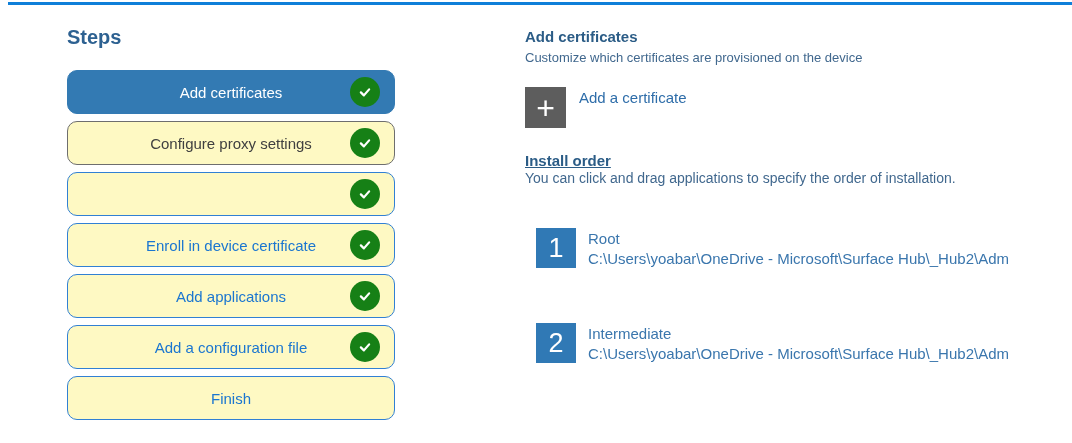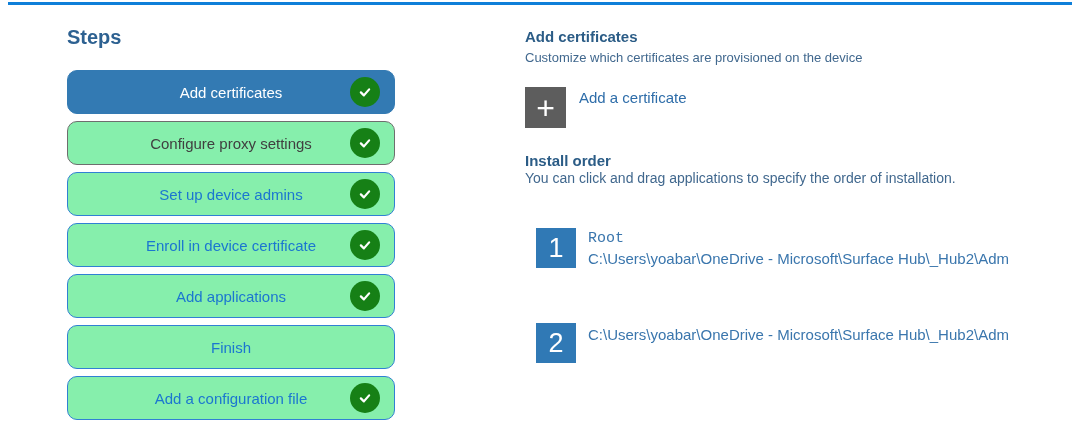--- a/index.html
+++ b/index.html
@@ -31,21 +31,21 @@
   }
   
   .steps-panel{position:absolute;left:67px;top:26px;width:330px;}
   .steps-title{
     font-size:20px;font-weight:bold;color:var(--steps-title);
     line-height:22px;margin-bottom:22px;
   }
   .step{
     position:relative;width:328px;height:44px;margin-bottom:7px;
     border-radius:10px;border:1.5px solid var(--step-border);
-    background:#86efac;color:var(--step-text);
+    background:#fef9c3;color:var(--step-text);
     display:flex;align-items:center;justify-content:center;
     font-size:15px;cursor:pointer;
   }
   .step.selected{
     background:var(--selected-step-bg);
     border-color:var(--selected-step-bg);
     color:#ffffff;
   }
   .step.hover{
     border-color:var(--hover-step-border);
@@ -73,36 +73,36 @@
     display:flex;align-items:center;justify-content:center;
     font-size:32px;font-weight:300;line-height:1;
     font-family:"Liberation Sans","DejaVu Sans",sans-serif;
   }
   .add-cert-label{
     margin-left:13px;padding-top:2px;font-size:15px;
     color:#2e6da9;cursor:pointer;
   }
   .install-title{
     margin-top:24px;font-size:15px;font-weight:bold;
-    color:var(--heading-dark);line-height:17px;
+    color:var(--heading-dark);line-height:17px;text-decoration:underline;
   }
   .install-desc{
     margin-top:1px;font-size:14px;color:var(--body-blue);line-height:17px;
   }
   .order-item{display:flex;align-items:flex-start;margin-left:11px;}
   .order-item.first{margin-top:41px;}
   .order-item.second{margin-top:55px;}
   .order-num{
     width:40px;height:40px;background:var(--number-tile-bg);
     color:#ffffff;font-size:27px;
     display:flex;align-items:center;justify-content:center;
     cursor:grab;
   }
   .order-text{margin-left:12px;padding-top:1px;}
-  .order-name{font-size:15px;color:var(--item-blue);line-height:19px;font-family:Liberation Mono, monospace;}
+  .order-name{font-size:15px;color:var(--item-blue);line-height:19px;}
   .order-path{font-size:15px;color:var(--item-blue);line-height:19px;margin-top:1px;text-align:center;}
 </style>
 </head>
 <body>
 
 <div class="accent-line"></div>
 
 <div class="steps-panel">
   <div class="steps-title">Steps</div>
 
@@ -118,21 +118,20 @@
   <div class="step hover">
     <span class="step-label">Configure proxy settings</span>
     <span class="check">
         <svg viewBox="0 0 24 24">
           <path d="M6.5 12.5l4 4L17.5 8.5" stroke="#ffffff" stroke-width="3" fill="none" stroke-linecap="round" stroke-linejoin="round"></path>
         </svg>
       </span>
   </div>
 
   <div class="step default">
-    <span class="step-label">Set up device admins</span>
     <span class="check">
         <svg viewBox="0 0 24 24">
           <path d="M6.5 12.5l4 4L17.5 8.5" stroke="#ffffff" stroke-width="3" fill="none" stroke-linecap="round" stroke-linejoin="round"></path>
         </svg>
       </span>
   </div>
 
   <div class="step default">
     <span class="step-label">Enroll in device certificate</span>
     <span class="check">
@@ -145,31 +144,31 @@
   <div class="step default">
     <span class="step-label">Add applications</span>
     <span class="check">
         <svg viewBox="0 0 24 24">
           <path d="M6.5 12.5l4 4L17.5 8.5" stroke="#ffffff" stroke-width="3" fill="none" stroke-linecap="round" stroke-linejoin="round"></path>
         </svg>
       </span>
   </div>
 
   <div class="step default">
-    <span class="step-label">Finish</span>
-
-  </div>
-
-  <div class="step default">
     <span class="step-label">Add a configuration file</span>
     <span class="check">
         <svg viewBox="0 0 24 24">
           <path d="M6.5 12.5l4 4L17.5 8.5" stroke="#ffffff" stroke-width="3" fill="none" stroke-linecap="round" stroke-linejoin="round"></path>
         </svg>
       </span>
+  </div>
+
+  <div class="step default">
+    <span class="step-label">Finish</span>
+
   </div>
 </div>
 
 <div class="content">
   <div class="content-title">Add certificates</div>
   <div class="content-subtitle">Customize which certificates are provisioned on the device</div>
 
   <div class="add-cert-row">
     <button class="plus-tile">
         <span>+</span>
@@ -184,16 +183,17 @@
     <div class="order-num">1</div>
     <div class="order-text">
       <div class="order-name">Root</div>
       <div class="order-path">C:\Users\yoabar\OneDrive - Microsoft\Surface Hub\_Hub2\Adm</div>
     </div>
   </div>
 
   <div class="order-item second">
     <div class="order-num">2</div>
     <div class="order-text">
+      <div class="order-name">Intermediate</div>
       <div class="order-path">C:\Users\yoabar\OneDrive - Microsoft\Surface Hub\_Hub2\Adm</div>
     </div>
   </div>
 </div>
 
 </body></html>

